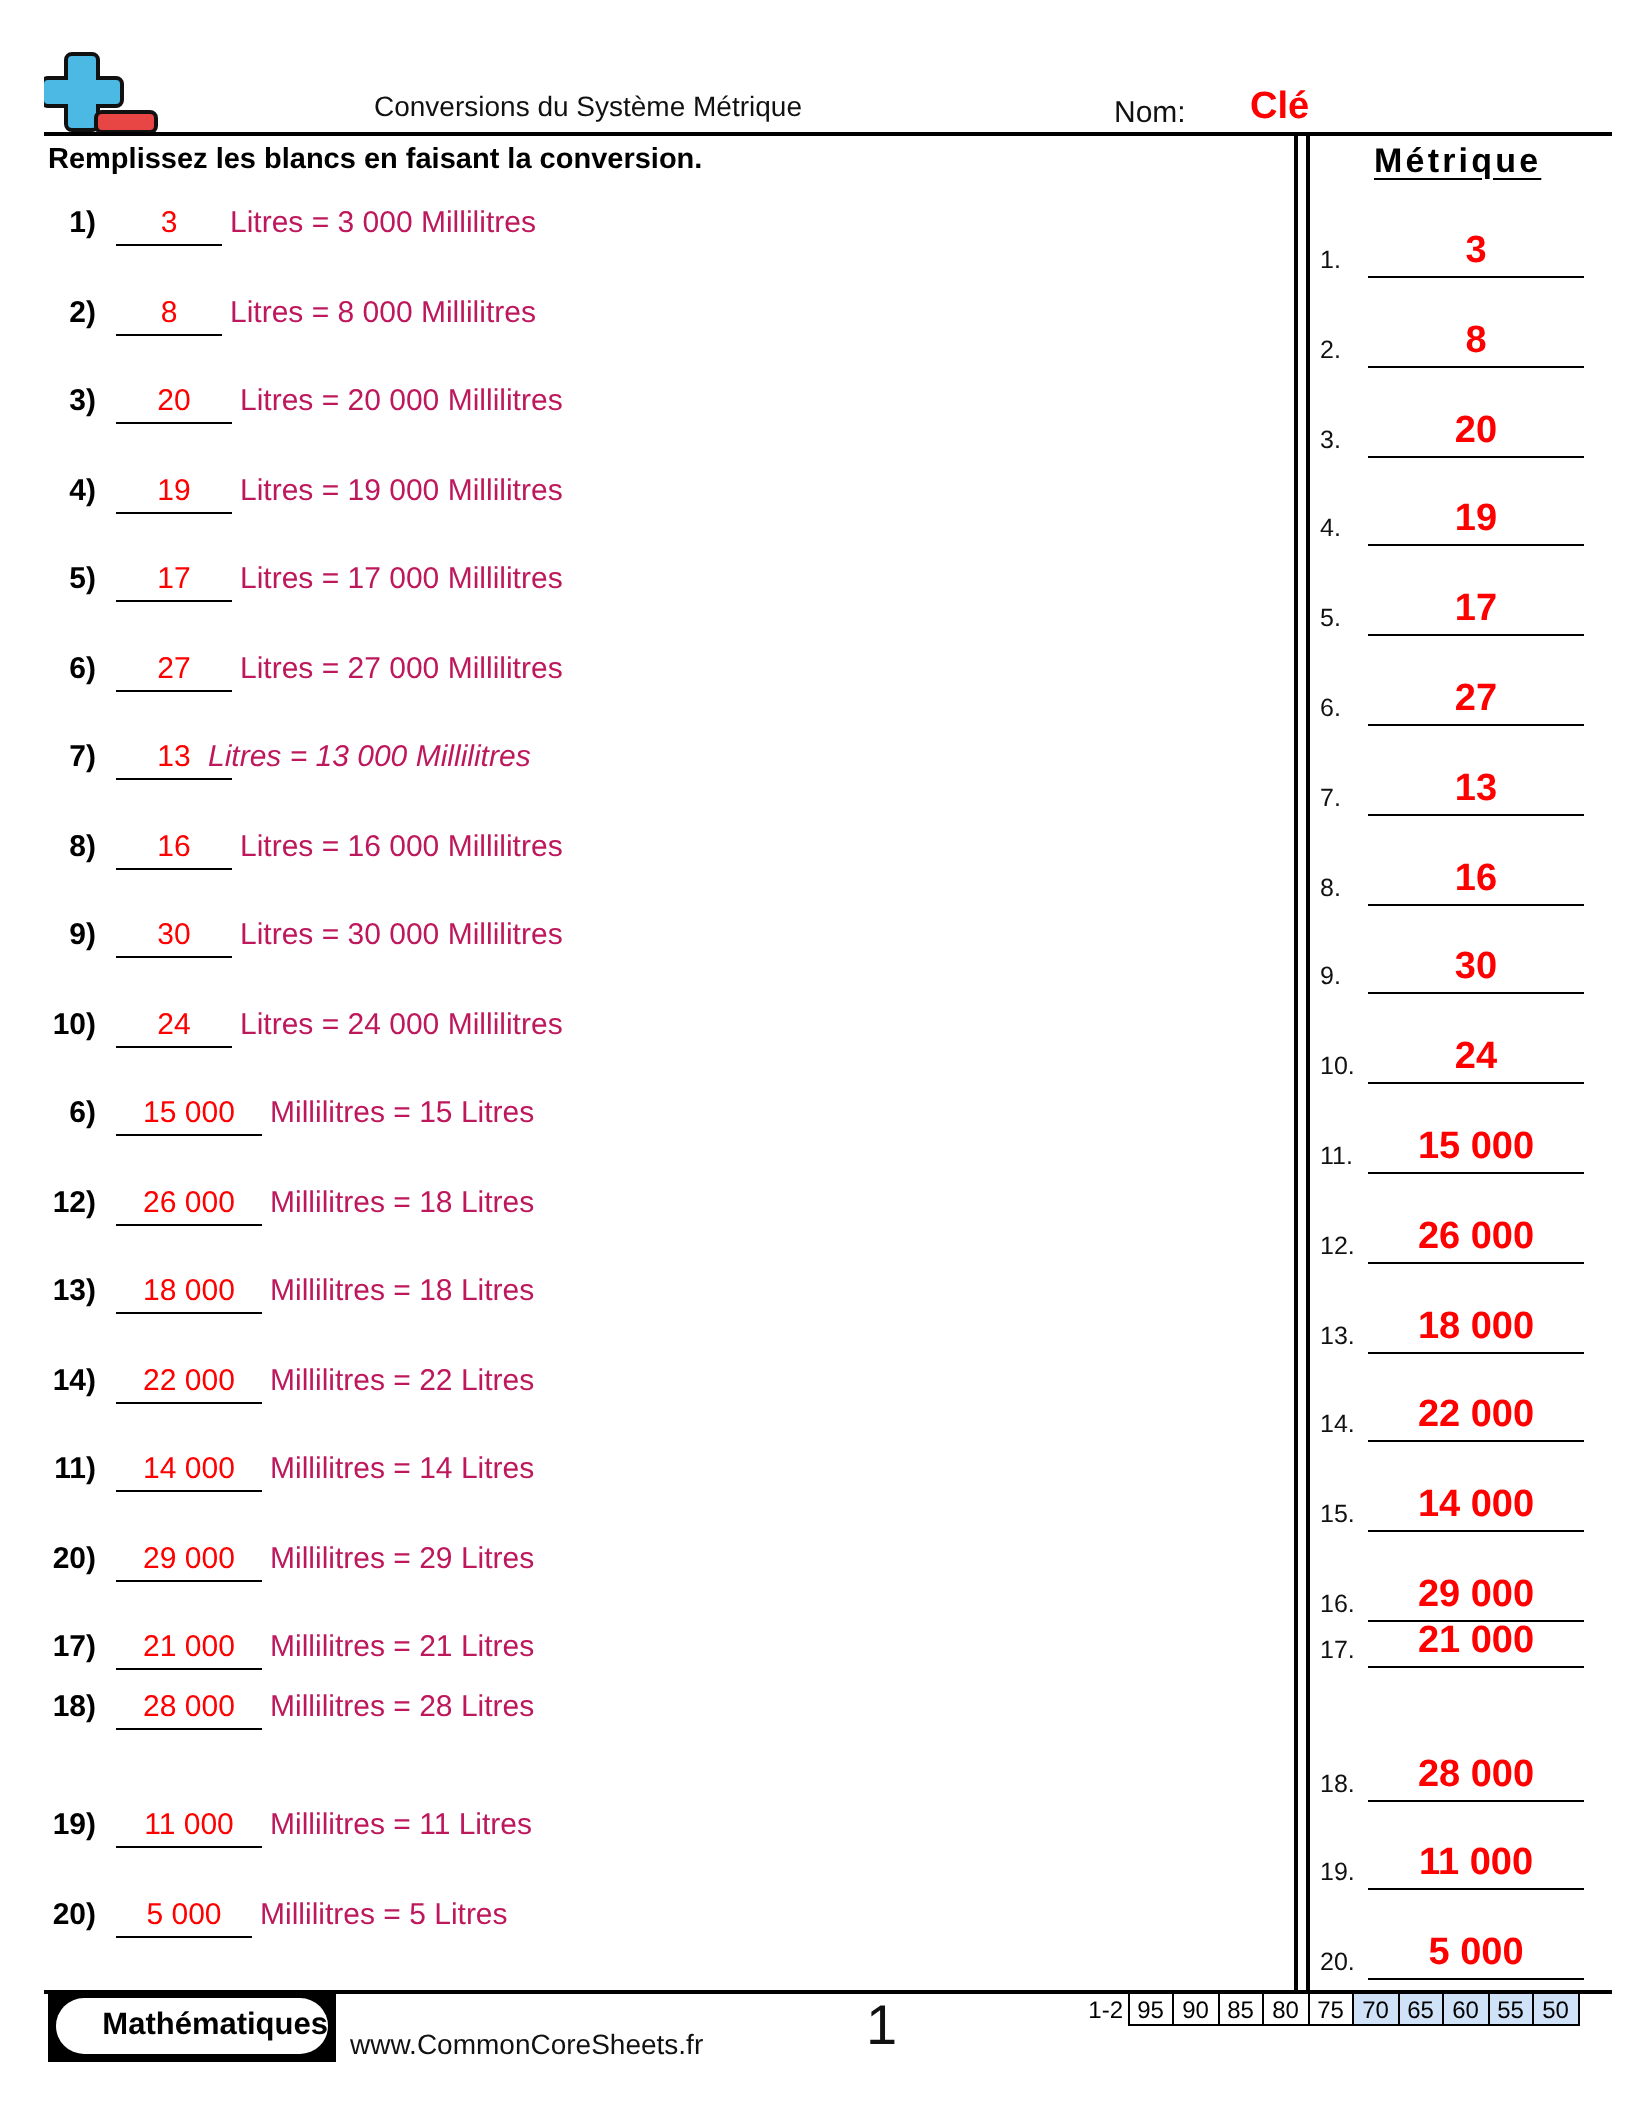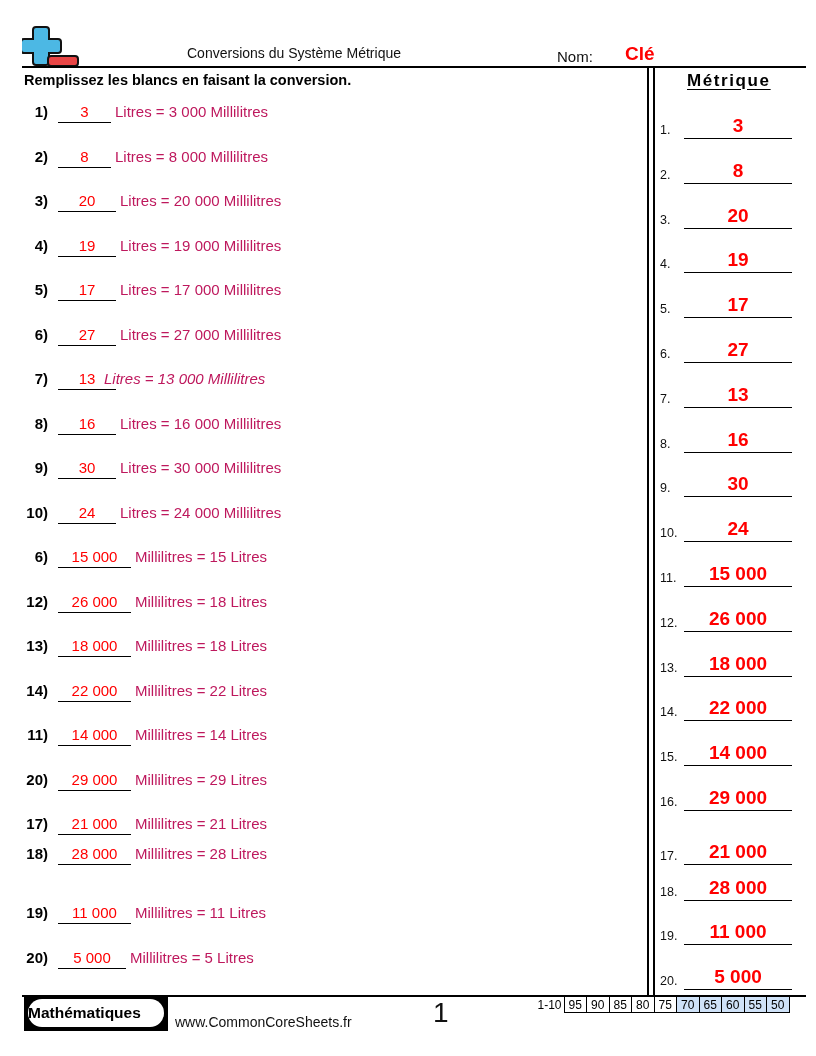--- a/index.html
+++ b/index.html
@@ -33,21 +33,21 @@
     .ans { position: absolute; left: 660px; width: 132px; height: 30px; }
     .ans .anum { position: absolute; left: 0; bottom: 2px; font-size: 12.5px; color: #111; }
     .ans .aline { position: absolute; left: 24px; right: 0; bottom: 0; border-bottom: 1.5px solid #000; }
     .ans .aval { position: absolute; left: 24px; right: 0; bottom: 2px; text-align: center;
                  font-size: 19px; font-weight: bold; color: #ff0000; }
 
     
     .footer-rule { position: absolute; left: 22px; top: 995px; width: 784px; height: 2px; background: #000; }
     .brand-box { position: absolute; left: 24px; top: 995px; width: 144px; height: 36px; background: #000; }
     .brand-pill { position: absolute; left: 28px; top: 999px; width: 136px; height: 28px; background: #fff;
-                  border-radius: 14px; text-align: left; line-height: 28px; font-size: 15.5px; font-weight: bold; }
+                  border-radius: 14px; text-align: right; line-height: 28px; font-size: 15.5px; font-weight: bold; }
     .site { position: absolute; left: 175px; top: 1014px; font-size: 14px; color: #111; }
     .page-num { position: absolute; left: 433px; top: 997px; font-size: 28px; color: #111; }
 
     .score-table { position: absolute; left: 530px; top: 996px; border-collapse: collapse; font-size: 12px; }
     .score-table td { height: 16px; text-align: center; padding: 0; }
     .score-table td.lbl { width: 34px; text-align: right; padding-right: 2px; border: none; }
     .score-table td.cell { width: 22.5px; border: 1px solid #000; }
     .score-table td.shade { background: #cfe2f8; }
   </style>
 </head>
@@ -246,21 +246,21 @@
     <div class="ans" style="top: 736.2px;">
       <span class="anum">15.</span>
       <span class="aline"></span>
       <span class="aval">14 000</span>
     </div>
     <div class="ans" style="top: 781px;">
       <span class="anum">16.</span>
       <span class="aline"></span>
       <span class="aval">29 000</span>
     </div>
-    <div class="ans" style="top: 835px;">
+    <div class="ans" style="top: 804px;">
       <span class="anum">17.</span>
       <span class="aline"></span>
       <span class="aval">21 000</span>
     </div>
     <div class="ans" style="top: 870.6px;">
       <span class="anum">18.</span>
       <span class="aline"></span>
       <span class="aval">28 000</span>
     </div>
     <div class="ans" style="top: 915.4px;">
@@ -277,21 +277,21 @@
 
 <div class="footer-rule"></div>
 <div class="brand-box"></div>
 <div class="brand-pill">Mathématiques</div>
 <div class="site">www.CommonCoreSheets.fr</div>
 <div class="page-num">1</div>
 
 <table class="score-table">
   <tbody id="score-body">
       <tr>
-        <td class="lbl">1-10</td>
+        <td class="lbl">1-2</td>
         <td class="cell">95</td>
         <td class="cell">90</td>
         <td class="cell">85</td>
         <td class="cell">80</td>
         <td class="cell">75</td>
         <td class="cell shade">70</td>
         <td class="cell shade">65</td>
         <td class="cell shade">60</td>
         <td class="cell shade">55</td>
         <td class="cell shade">50</td>

